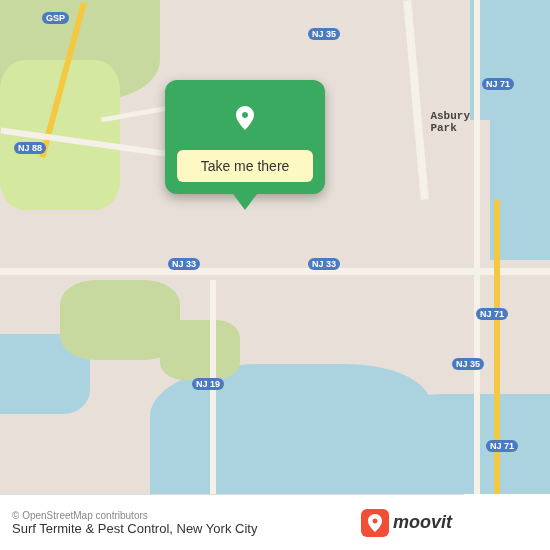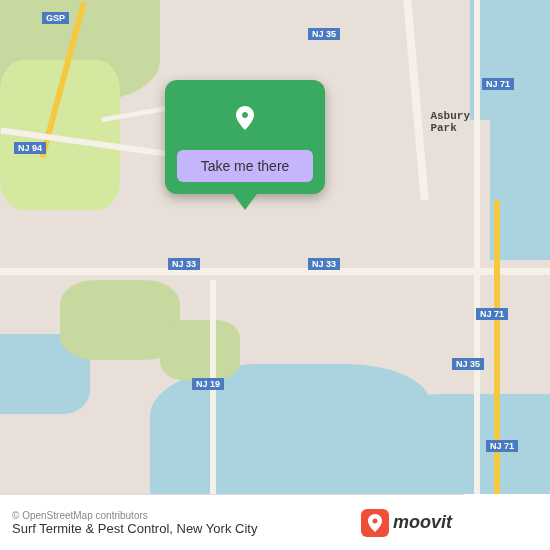--- a/index.html
+++ b/index.html
@@ -191,21 +191,21 @@
     }
 
     
     .road-label {
       position: absolute;
       background: #4a7abf;
       color: white;
       font-size: 9px;
       font-weight: bold;
       padding: 1px 4px;
-      border-radius: 0;
+      border-radius: 6px;
       white-space: nowrap;
     }
 
     
     .map-popup {
       position: absolute;
       top: 80px;
       left: 155px;
       width: 180px;
       display: flex;
@@ -225,21 +225,21 @@
       box-shadow: 0 4px 12px rgba(0,0,0,0.3);
     }
 
     .pin-icon {
       width: 44px;
       height: 44px;
       margin-bottom: 10px;
     }
 
     .take-me-there-btn {
-      background: #c4b5fd;
+      background: #fef9c3;
       color: #333;
       border: none;
       border-radius: 6px;
       padding: 8px 16px;
       font-size: 14px;
       font-weight: 500;
       cursor: pointer;
       width: 100%;
       text-align: center;
     }
@@ -329,21 +329,21 @@
   <div class="road-gsp"></div>
   <div class="road-nj35"></div>
   <div class="road-nj71"></div>
   <div class="road-nj33"></div>
   <div class="road-nj66"></div>
   <div class="road-nj18"></div>
   <div class="road-diag1"></div>
   <div class="road-nj35b"></div>
 
   <span class="road-label" style="top:12px;left:42px;">GSP</span>
-  <span class="road-label" style="top:142px;left:14px;">NJ 94</span>
+  <span class="road-label" style="top:142px;left:14px;">NJ 88</span>
   <span class="road-label" style="top:258px;left:168px;">NJ 33</span>
   <span class="road-label" style="top:258px;left:308px;">NJ 33</span>
   <span class="road-label" style="top:28px;left:308px;">NJ 35</span>
   <span class="road-label" style="top:358px;left:452px;">NJ 35</span>
   <span class="road-label" style="top:78px;left:482px;">NJ 71</span>
   <span class="road-label" style="top:308px;left:476px;">NJ 71</span>
   <span class="road-label" style="top:440px;left:486px;">NJ 71</span>
   <span class="road-label" style="top:378px;left:192px;">NJ 19</span>
 
   <div class="city-label" style="top:110px;right:80px;">Asbury<br>Park</div>

